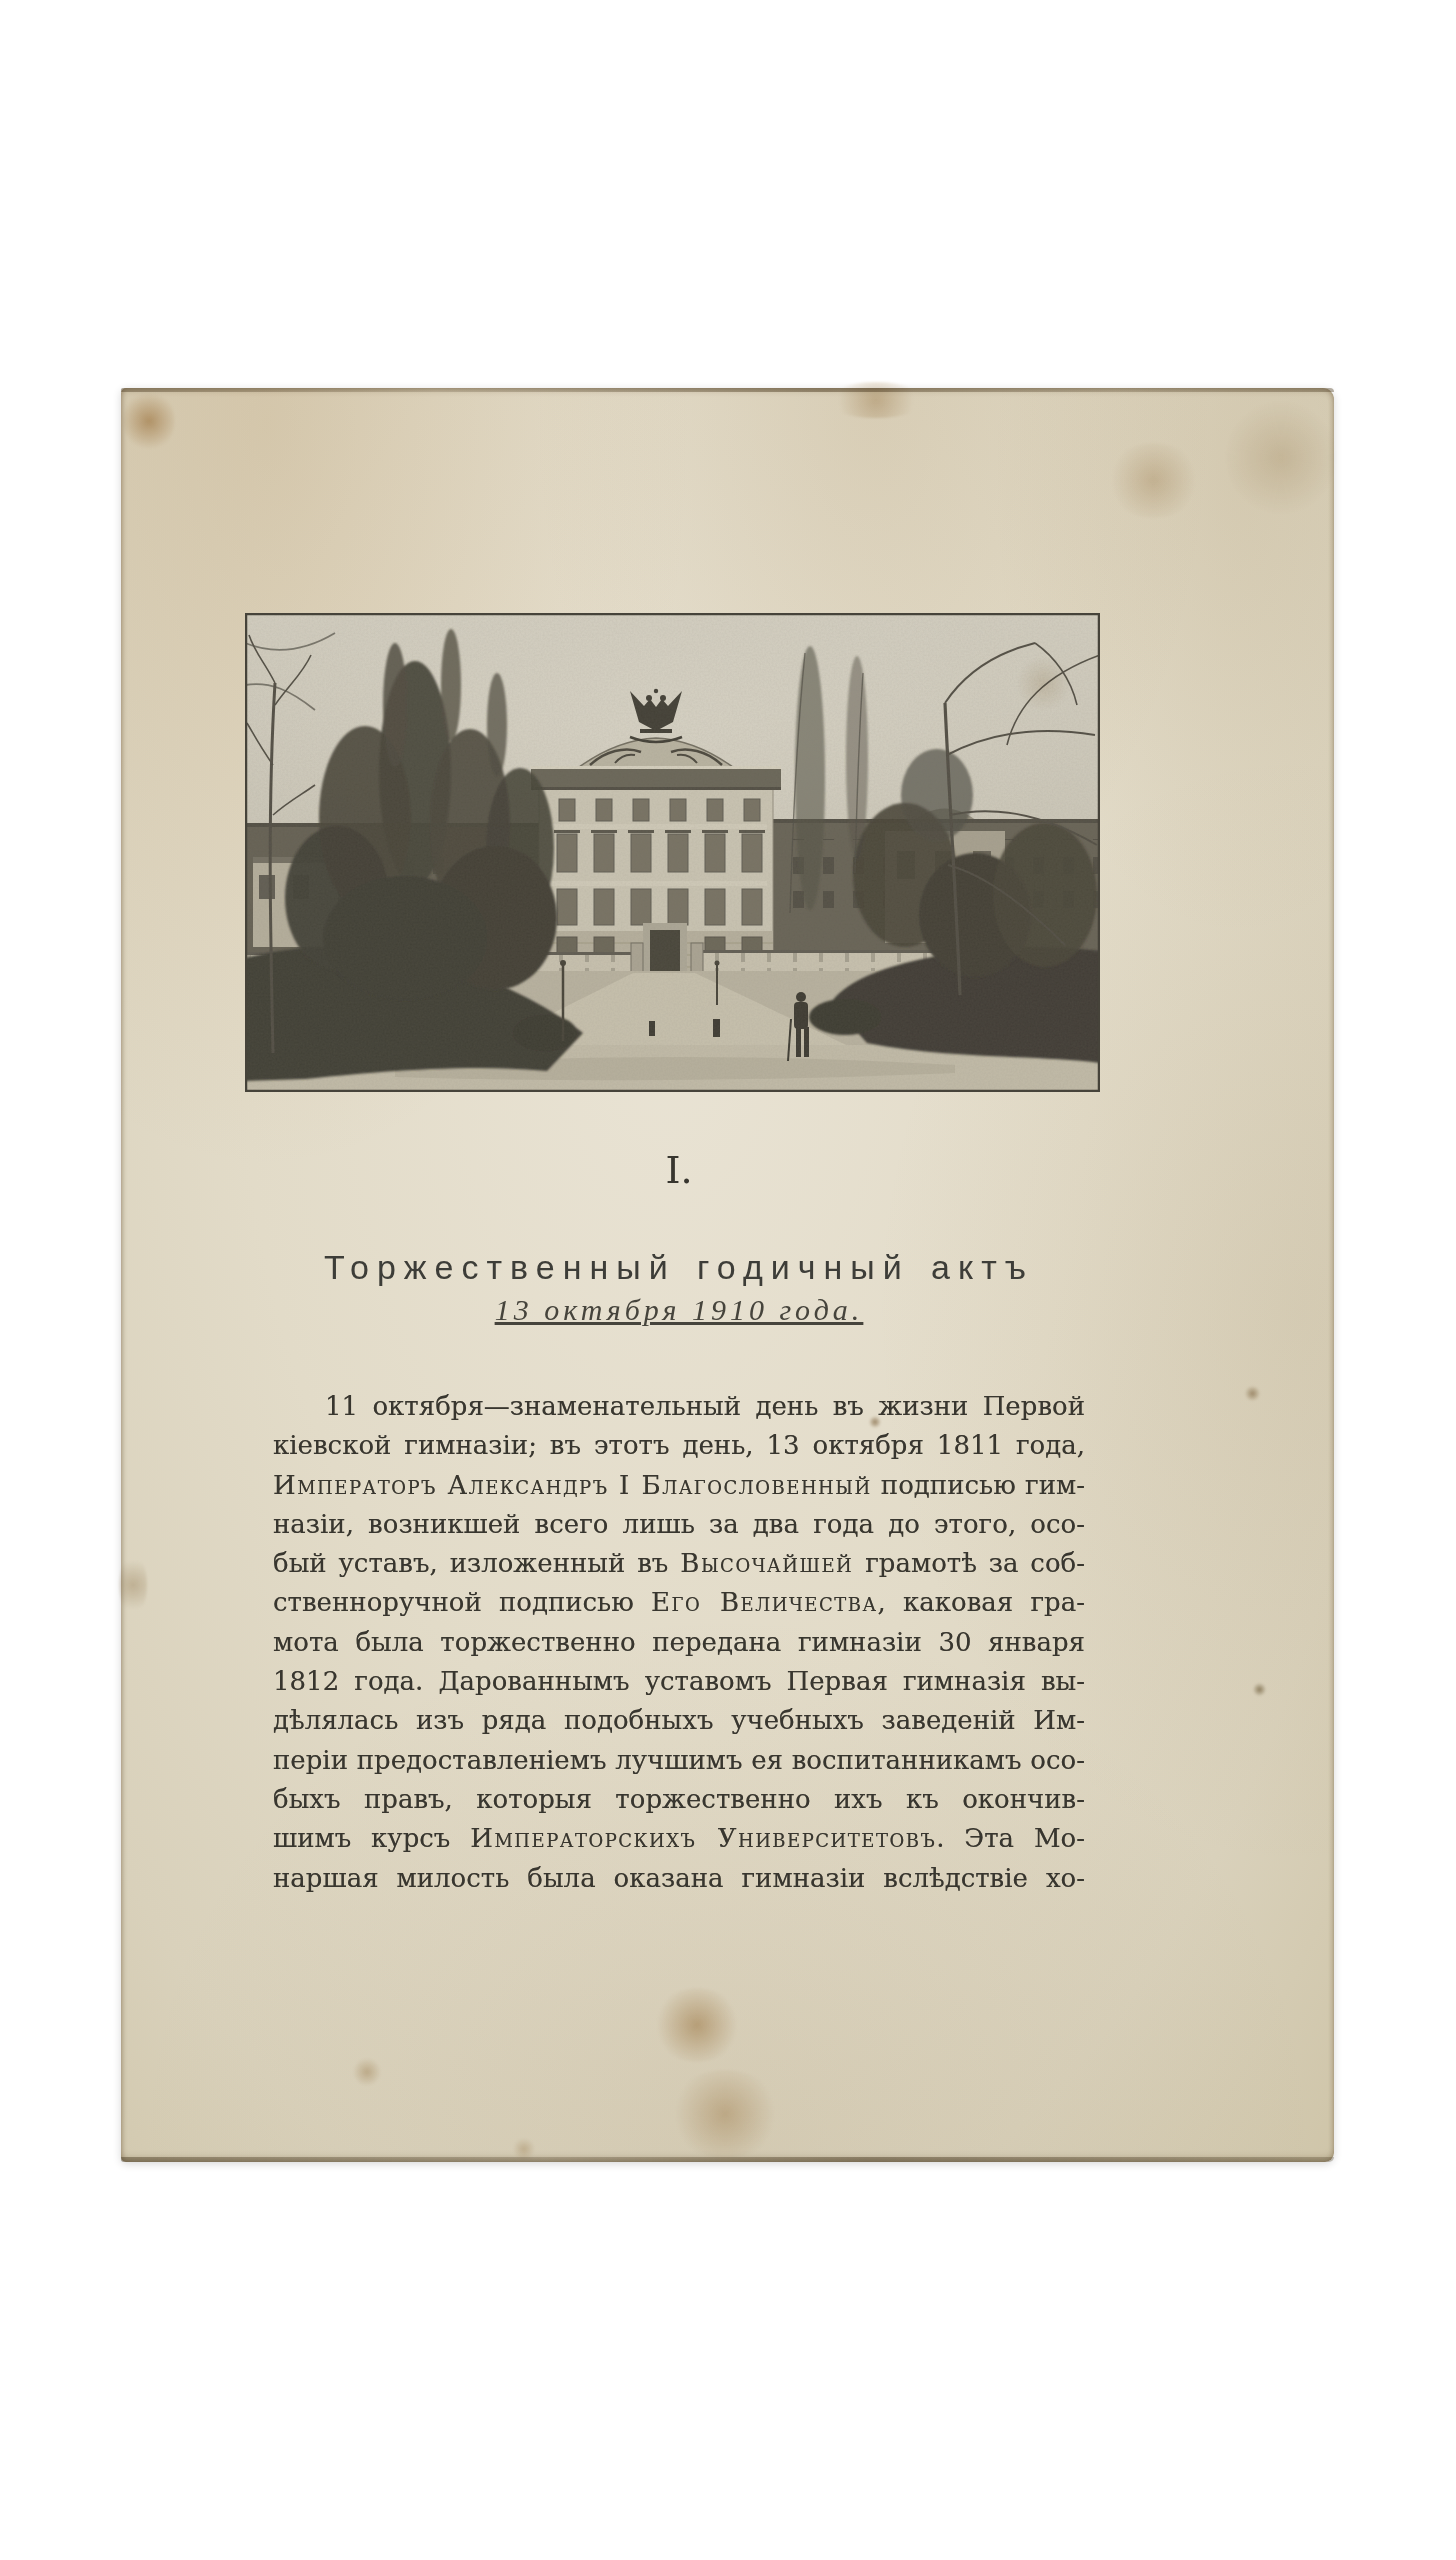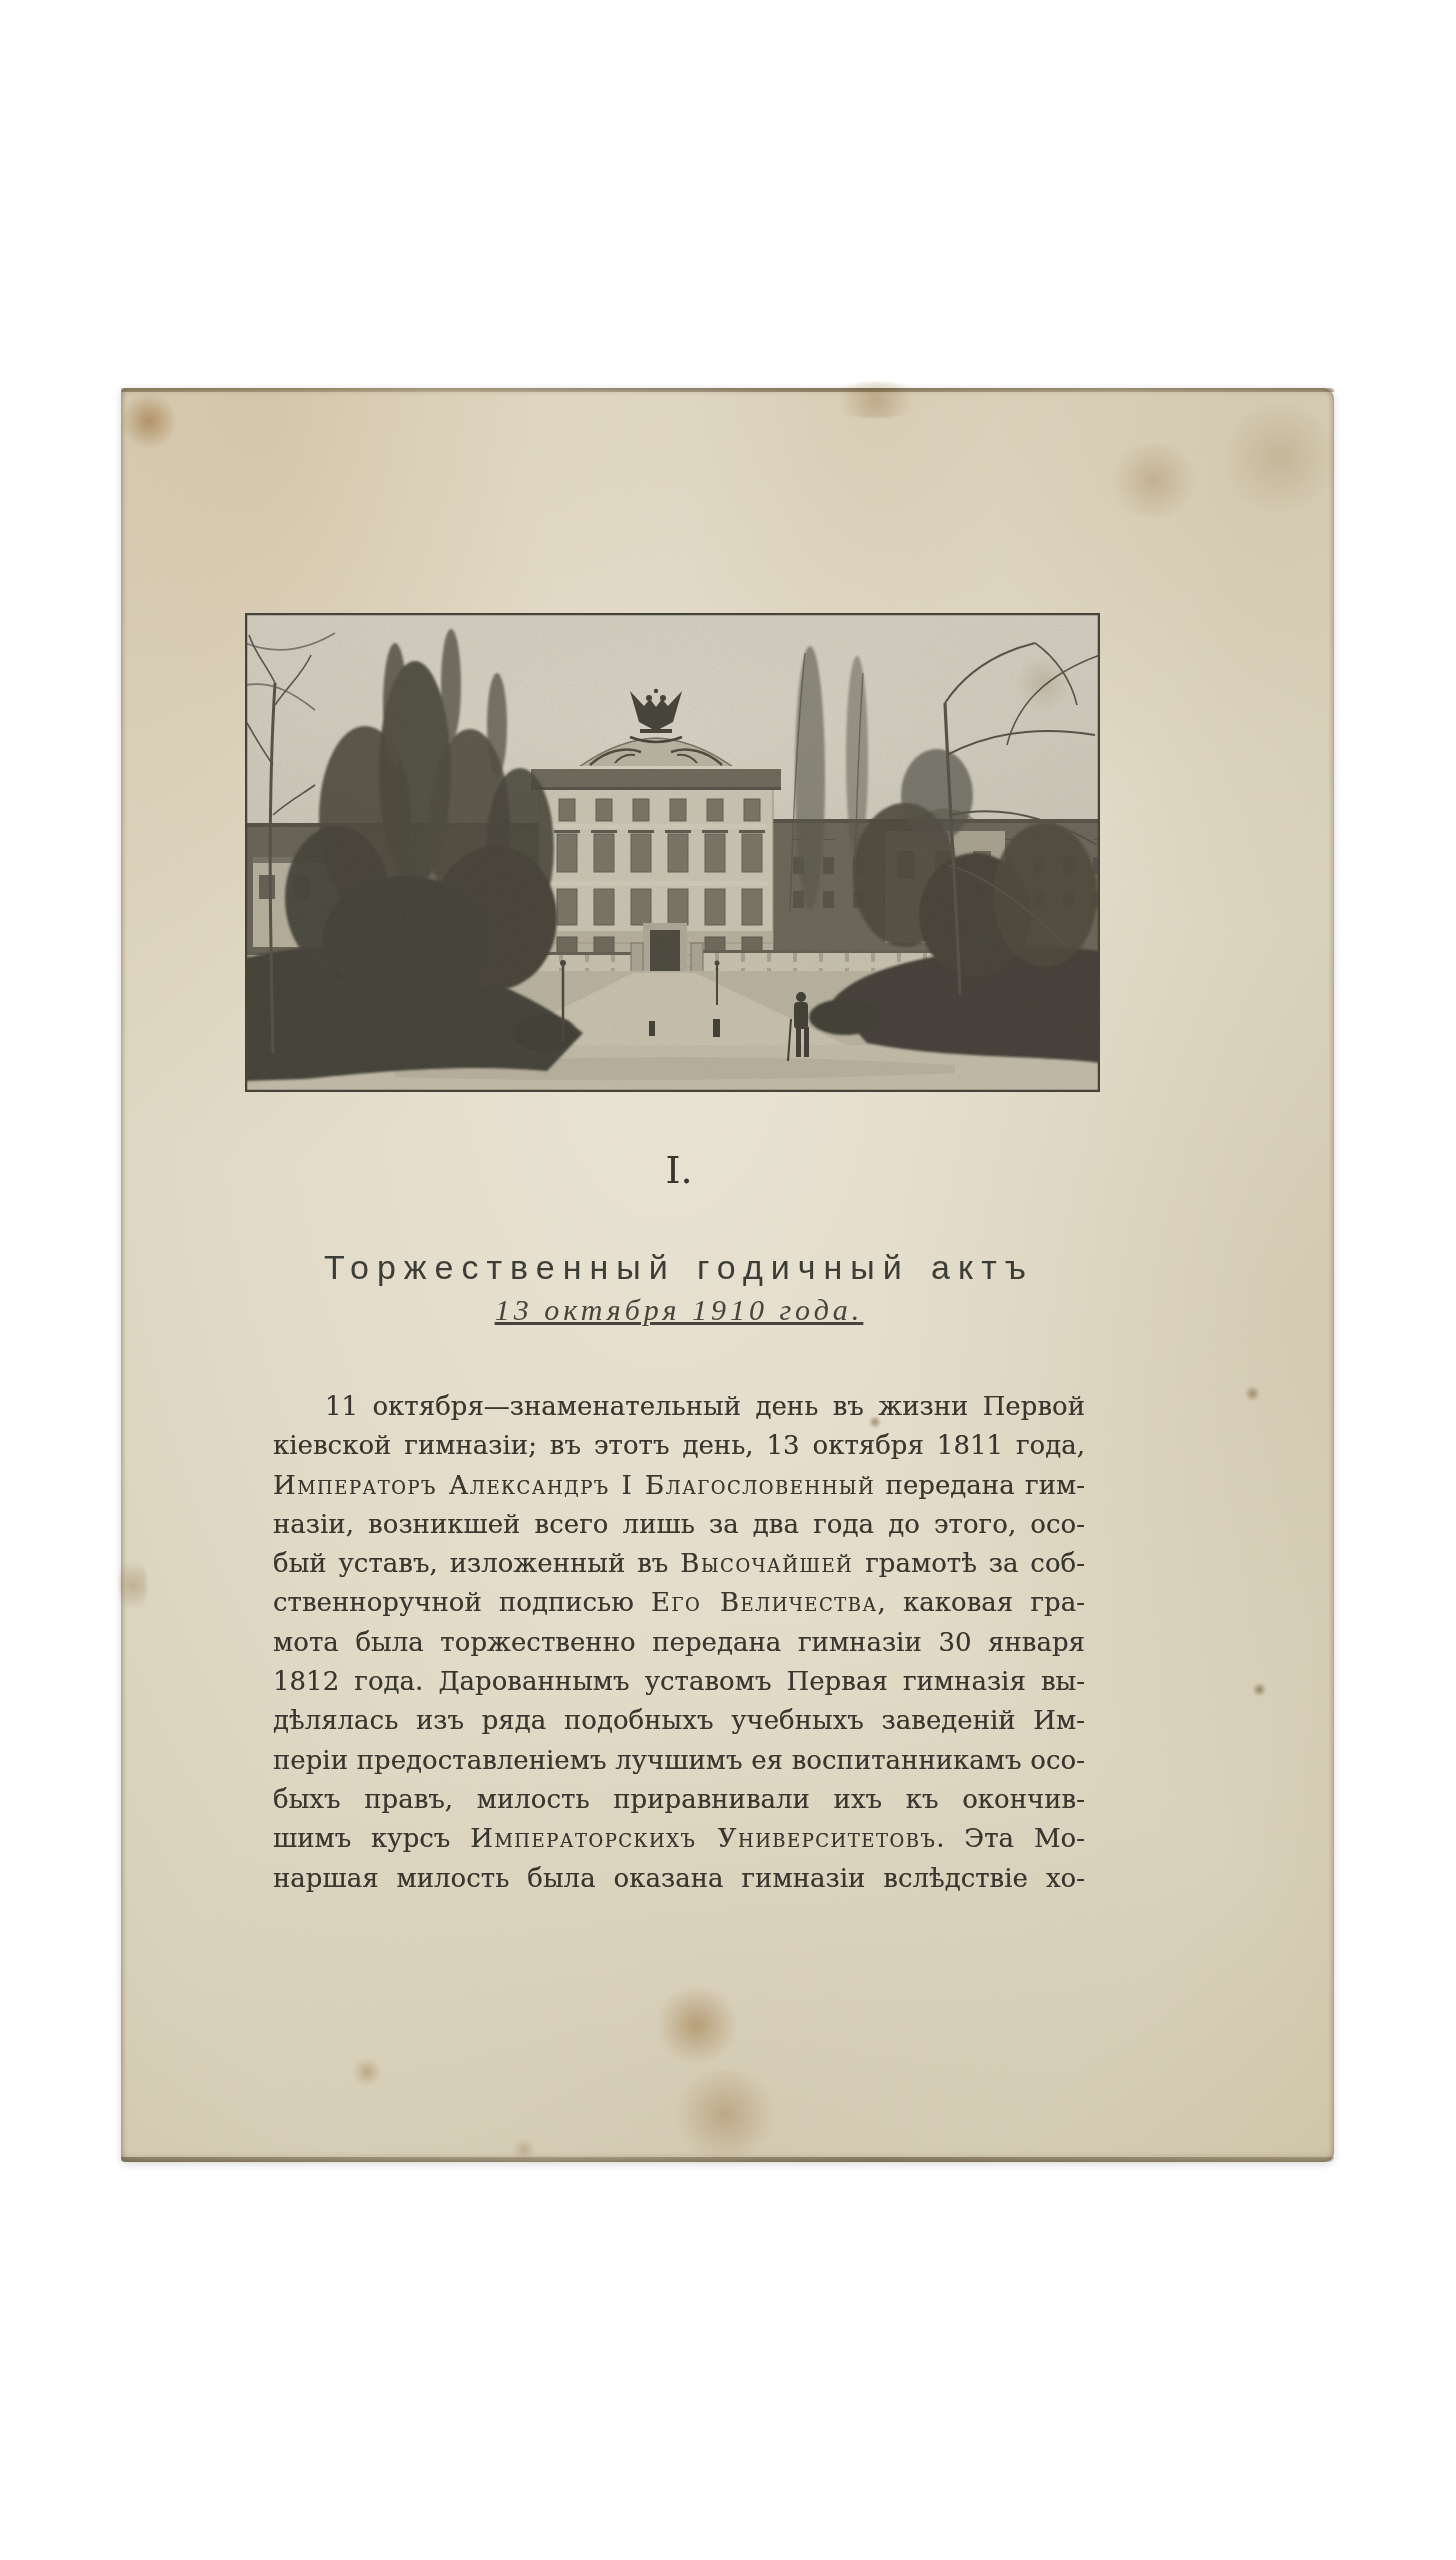--- a/index.html
+++ b/index.html
@@ -312,29 +312,29 @@
       <rect x="1" y="1" width="853" height="477" fill="none" stroke="#46433a" stroke-width="2.5"></rect>
     </svg>
 
     <div class="sec-num">I.</div>
     <div class="chapter-title">Торжественный годичный актъ</div>
     <div class="chapter-subtitle">13 октября 1910 года.</div>
 
     <div class="paragraph">
         <div class="para-line indent"><span>11 октября—знаменательный день въ жизни Первой</span></div>
         <div class="para-line"><span>кіевской гимназіи; въ этотъ день, 13 октября 1811 года,</span></div>
-        <div class="para-line"><span class="sc">Императоръ Александръ I Благословенный</span><span> передана гим-</span></div>
+        <div class="para-line"><span class="sc">Императоръ Александръ I Благословенный</span><span> подписью гим-</span></div>
         <div class="para-line"><span>назіи, возникшей всего лишь за два года до этого, осо-</span></div>
         <div class="para-line"><span>бый уставъ, изложенный въ </span><span class="sc">Высочайшей</span><span> грамотѣ за соб-</span></div>
         <div class="para-line"><span>ственноручной подписью </span><span class="sc">Его Величества</span><span>, каковая гра-</span></div>
         <div class="para-line"><span>мота была торжественно передана гимназіи 30 января</span></div>
         <div class="para-line"><span>1812 года. Дарованнымъ уставомъ Первая гимназія вы-</span></div>
         <div class="para-line"><span>дѣлялась изъ ряда подобныхъ учебныхъ заведеній Им-</span></div>
         <div class="para-line"><span>періи предоставленіемъ лучшимъ ея воспитанникамъ осо-</span></div>
-        <div class="para-line"><span>быхъ правъ, милость приравнивали ихъ къ окончив-</span></div>
+        <div class="para-line"><span>быхъ правъ, которыя торжественно ихъ къ окончив-</span></div>
         <div class="para-line"><span>шимъ курсъ </span><span class="sc">Императорскихъ Университетовъ</span><span>. Эта Мо-</span></div>
         <div class="para-line"><span>наршая милость была оказана гимназіи вслѣдствіе хо-</span></div>
       </div>
 
     <div class="stain" style="left:2px;   top:2px;    width:52px;  height:62px;  background:radial-gradient(circle, rgba(185,143,85,.62) 0%, rgba(185,143,85,0) 70%);"></div>
     <div class="stain" style="left:705px; top:-6px;   width:100px; height:36px;  background:radial-gradient(circle, rgba(176,141,88,.38) 0%, rgba(176,141,88,0) 70%);"></div>
     <div class="stain" style="left:985px; top:55px;   width:95px;  height:75px;  background:radial-gradient(circle, rgba(176,141,88,.30) 0%, rgba(176,141,88,0) 70%);"></div>
     <div class="stain" style="left:1105px;top:12px;   width:110px; height:115px; background:radial-gradient(circle, rgba(170,138,88,.22) 0%, rgba(170,138,88,0) 72%);"></div>
     <div class="stain" style="left:895px; top:268px;  width:55px;  height:55px;  background:radial-gradient(circle, rgba(165,135,85,.20) 0%, rgba(165,135,85,0) 70%);"></div>
     <div class="stain" style="left:748px; top:1028px; width:12px;  height:12px;  background:radial-gradient(circle, rgba(125,95,51,.62) 0%, rgba(125,95,51,0) 75%);"></div>

